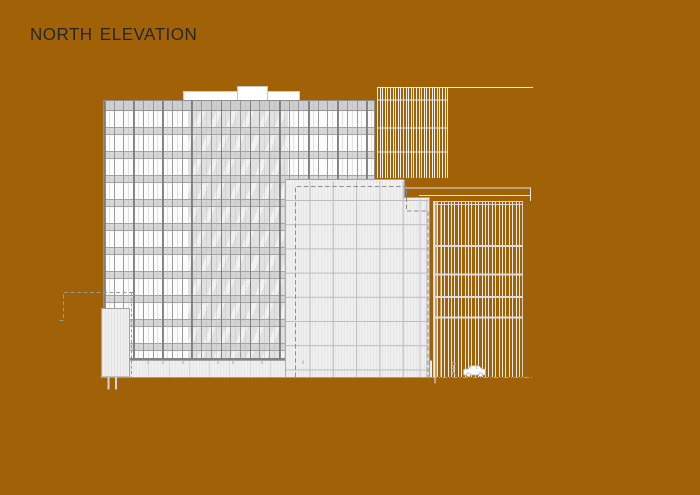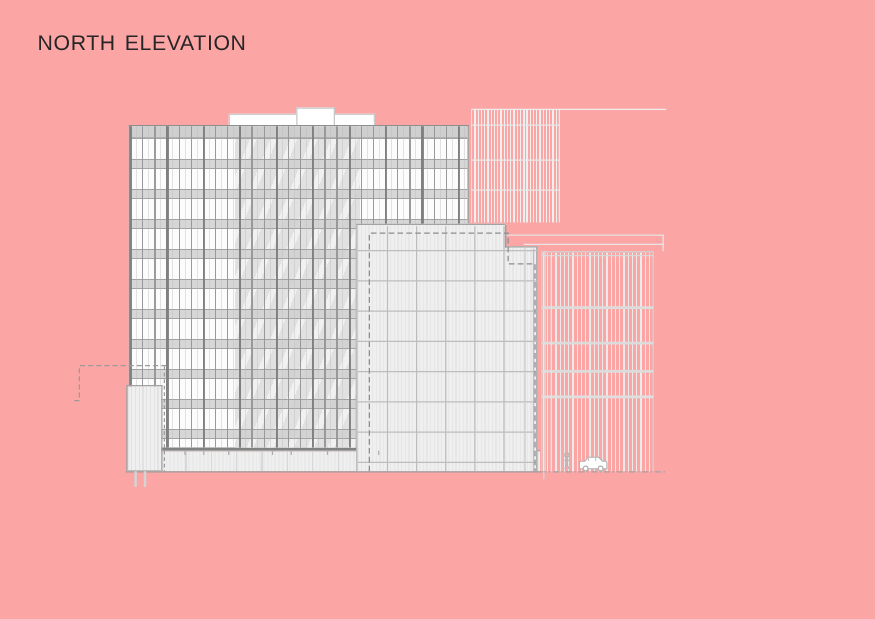--- a/index.html
+++ b/index.html
@@ -1,17 +1,17 @@
 <!DOCTYPE html>
 <html><head>
 <meta charset="utf-8">
 <style>
   html,body{margin:0;padding:0;background:#ffffff;}
   #canvas{
-    position:relative;width:700px;height:495px;background:#fca5a5;overflow:hidden;
+    position:relative;width:700px;height:495px;background:#a16207;overflow:hidden;
     font-family:"Liberation Sans", sans-serif;
   }
   .abs{position:absolute;box-sizing:border-box;}
 
   
   #title{
     left:30px;top:25px;font-size:17px;font-weight:500;color:#262626;
     letter-spacing:.5px;word-spacing:2px;white-space:nowrap;
   }
 

